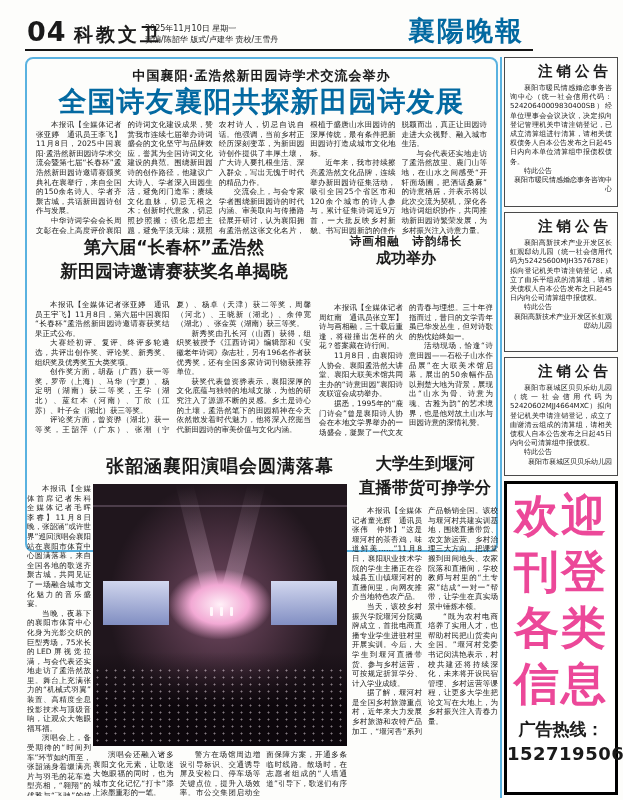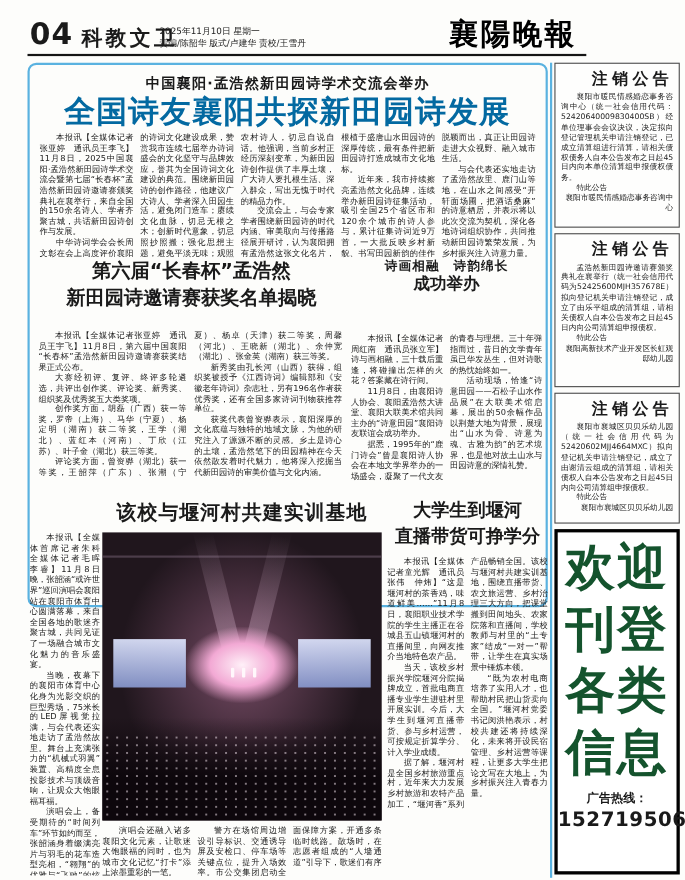--- a/index.html
+++ b/index.html
@@ -4,21 +4,21 @@
 <style>
   html,body{margin:0;padding:0;background:#e8e8e4;}
   #paper{position:relative;width:623px;height:800px;background:#fdfdfb;margin:0 auto;
          font-family:"DejaVu Sans","Liberation Sans",sans-serif;color:#1a1a1a;overflow:hidden;}
   .abs{position:absolute;}
   p{margin:0;text-indent:2em;}
   
   .page-num{left:27px;top:16px;font-size:27px;font-weight:900;letter-spacing:1px;}
   .section-name{left:74px;top:22px;font-size:19px;font-weight:900;letter-spacing:3px;}
   .header-meta{left:145px;top:23px;font-size:8px;line-height:11px;color:#222;}
-  .masthead{left:408px;top:13px;font-size:27px;font-weight:bold;color:#000000;
+  .masthead{left:408px;top:13px;font-size:27px;font-weight:bold;color:#0369a1;
             font-family:"DejaVu Serif","Liberation Serif",serif;letter-spacing:2px;}
   .header-rule{left:25px;top:49px;width:508px;height:2px;background:#151515;}
   
   .main-box{left:25px;top:57px;width:473px;height:495px;border:2px solid #5ab2e0;border-radius:8px;box-sizing:border-box;}
   .lead-kicker{left:0;right:0;top:8px;text-align:center;font-size:13px;font-weight:bold;letter-spacing:1px;}
   .lead-headline{left:0;right:0;top:24px;text-align:center;font-size:28px;font-weight:900;color:#0369a1;letter-spacing:1px;}
   .lead-body{left:9px;right:9px;top:61px;height:117px;column-count:5;column-gap:6px;overflow:hidden;}
   .smalltext{font-size:7.5px;line-height:9.6px;text-align:justify;color:#191919;}
   .tinytext{font-size:7px;line-height:9.2px;text-align:justify;color:#191919;}
   .award-head{left:8px;top:176px;width:278px;text-align:center;font-size:17.5px;font-weight:900;line-height:24px;}
@@ -54,22 +54,22 @@
   .notice{left:504px;width:114px;border:1px solid #4a4a4a;box-sizing:border-box;padding:4px 5px 3px;background:#fefefd;}
   .notice-title{text-align:right;font-size:14.5px;font-weight:900;letter-spacing:4px;margin-bottom:3px;}
   .notice-close{text-indent:2em;}
   .notice-signer{text-align:right;text-indent:0;}
   .notice-date{text-align:center;text-indent:0;margin-top:36px;}
   .n1{top:57px;height:150px;}
   .n2{top:212px;height:140px;}
   .n3{top:357px;height:119px;}
   .adbox{left:504px;top:481px;width:114px;height:314px;border:3px solid #000;box-sizing:border-box;
          background:#fff;text-align:center;padding-top:4px;}
-  .ad-line{font-size:45px;font-weight:900;line-height:56px;letter-spacing:2px;color:#14532d;}
-  .ad-hot{font-size:11px;font-weight:900;margin-top:6px;}
+  .ad-line{font-size:45px;font-weight:900;line-height:56px;letter-spacing:2px;color:#ec4899;}
+  .ad-hot{font-size:17px;font-weight:900;margin-top:6px;}
   .ad-phone{font-size:18px;font-weight:900;letter-spacing:.5px;margin-top:2px;}
 </style>
 </head>
 <body>
 
 <div id="paper">
 
   <div class="abs page-num">04</div>
   <div class="abs section-name">科教文卫</div>
   <div class="abs header-meta">
@@ -111,21 +111,21 @@
     <div class="abs gather-body smalltext">
       <p>本报讯【全媒体记者周红南　通讯员张立军】诗与画相融，三十载后重逢，将碰撞出怎样的火花？答案藏在诗行间。</p>
       <p>11月8日，由襄阳诗人协会、襄阳孟浩然大讲堂、襄阳大联美术馆共同主办的“诗意田园”襄阳诗友联谊会成功举办。</p>
       <p>据悉，1995年的“鹿门诗会”曾是襄阳诗人协会在本地文学界举办的一场盛会，凝聚了一代文友的青春与理想。三十年弹指而过，昔日的文学青年虽已华发丛生，但对诗歌的热忱始终如一。</p>
       <p>活动现场，恰逢“诗意田园——石松子山水作品展”在大联美术馆启幕，展出的50余幅作品以荆楚大地为背景，展现出“山水为骨、诗意为魂、古雅为韵”的艺术境界，也是他对故土山水与田园诗意的深情礼赞。</p>
 
     </div>
   </div>
 
   <div class="abs concert">
-    <div class="abs concert-head">该校与堰河村共建实训基地</div>
+    <div class="abs concert-head">张韶涵襄阳演唱会圆满落幕</div>
     <div class="abs concert-leftcol smalltext">
       <p>本报讯【全媒体首席记者朱科　全媒体记者毛晖　李睿】11月8日晚，张韶涵“或许世界”巡回演唱会襄阳站在襄阳市体育中心圆满落幕，来自全国各地的歌迷齐聚古城，共同见证了一场融合城市文化魅力的音乐盛宴。</p>
       <p>当晚，夜幕下的襄阳市体育中心化身为光影交织的巨型秀场，75米长的LED屏视觉拉满，与会代表还实地走访了孟浩然故里。舞台上充满张力的“机械式羽翼”装置、高精度全息投影技术与顶级音响，让观众大饱眼福耳福。</p>
       <p>演唱会上，备受期待的“时间列车”环节如约而至，张韶涵身着缀满亮片与羽毛的花车造型亮相，“翱翔”的优雅与“飞驰”的炫酷交织，金曲串烧更将气氛推向高潮。</p>
     </div>
     <div class="abs photo">
       <div class="ph-glow"></div>
       <div class="ph-truss"></div>
       <div class="ph-beam1"></div>
       <div class="ph-beam2"></div>
@@ -165,21 +165,21 @@
       <p>襄阳市暖民情感婚恋事务咨询中心（统一社会信用代码：52420640009830400SB）经单位理事会会议决议，决定拟向登记管理机关申请注销登记，已成立清算组进行清算，请相关债权债务人自本公告发布之日起45日内向本单位清算组申报债权债务。</p>
       <p class="notice-close">特此公告</p>
       <p class="notice-signer">襄阳市暖民情感婚恋事务咨询中心</p>
       <p class="notice-date">2025年11月7日</p>
     </div>
   </div>
 
   <div class="abs notice n2">
     <div class="notice-title">注销公告</div>
     <div class="tinytext">
-      <p>孟浩然新田园诗邀请赛颁奖典礼在襄举行（统一社会信用代码为52425600MJH357678E）拟向登记机关申请注销登记，成立了由乐平组成的清算组，请相关债权人自本公告发布之日起45日内向公司清算组申报债权。</p>
+      <p>襄阳高新技术产业开发区长虹观邸幼儿园（统一社会信用代码为52425600MJH357678E）拟向登记机关申请注销登记，成立了由乐平组成的清算组，请相关债权人自本公告发布之日起45日内向公司清算组申报债权。</p>
       <p class="notice-close">特此公告</p>
       <p class="notice-signer">襄阳高新技术产业开发区长虹观邸幼儿园</p>
       <p class="notice-date">2025年11月7日</p>
     </div>
   </div>
 
   <div class="abs notice n3">
     <div class="notice-title">注销公告</div>
     <div class="tinytext">
       <p>襄阳市襄城区贝贝乐幼儿园（统一社会信用代码为52420602MJJ4664MXC）拟向登记机关申请注销登记，成立了由谢清云组成的清算组，请相关债权人自本公告发布之日起45日内向公司清算组申报债权。</p>

